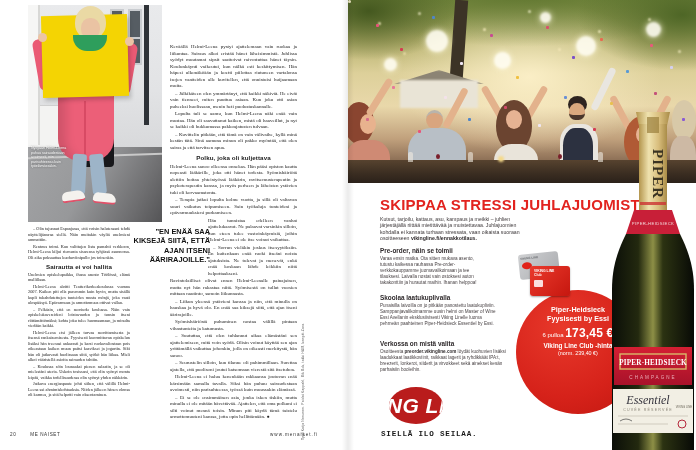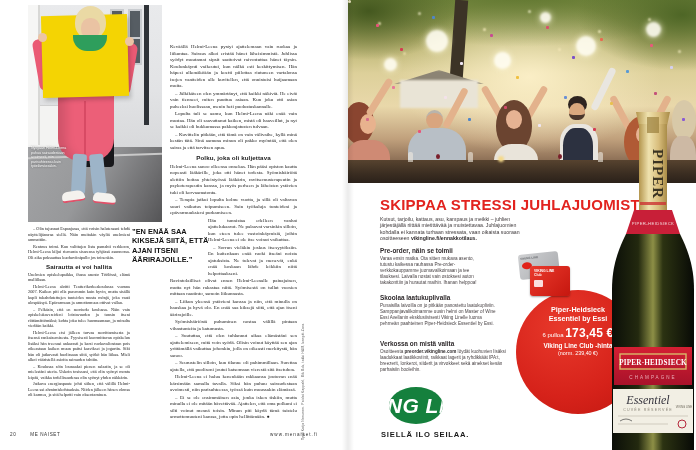--- a/index.html
+++ b/index.html
@@ -45,21 +45,21 @@
   .ps-shoe-r { left:65px; top:188px; transform:rotate(6deg); }
   .ps-caption { position:absolute; left:3px; top:141px; width:44px;
     font-family:"Liberation Sans", sans-serif; font-size:3.6px; line-height:4.6px; color:#ffffff; text-shadow:0 0 2px rgba(0,0,0,.5); }
 
   .colL { position:absolute; left:28px; top:226px; width:102px; text-align:justify; font-size:4.3px; line-height:5.5px; color:#222; }
   .colR { position:absolute; left:170px; top:44px; width:127px; text-align:justify; font-size:5.0px; line-height:6.5px; color:#222; }
   .colL p, .colR p { margin-bottom:1px; }
   .colL p.ind, .colR p.ind { text-indent:5px; }
   .col-head { font-family:"Liberation Sans", sans-serif; font-weight:bold; text-align:center; font-size:6.2px; margin:4px 0 2px 0; letter-spacing:.1px; }
   .indent-block { margin-left:38px; width:89px; }
-  .pullquote { position:absolute; left:132px; top:227px; width:78px; text-align:left;
+  .pullquote { position:absolute; left:132px; top:227px; width:78px; text-align:right;
     font-family:"Liberation Sans", sans-serif; font-weight:bold; font-size:7.4px; line-height:9.4px; color:#111; }
   .credits { position:absolute; left:301px; top:440px; width:196px;
     transform:rotate(-90deg); transform-origin:0 0;
     font-family:"Liberation Sans", sans-serif; font-size:3.3px; color:#555; letter-spacing:.2px; }
   .footerL { position:absolute; left:10px; top:432px; font-family:"Liberation Sans", sans-serif; font-size:4.6px; color:#333; letter-spacing:.6px; }
   .footerL b { margin-left:12px; font-weight:normal; }
   .footerR { position:absolute; left:270px; top:432px; font-family:"Liberation Sans", sans-serif; font-size:4.6px; color:#333; letter-spacing:1px; }
 
   
   .photo-party { position:absolute; left:348px; top:0; width:348px; height:183px; overflow:hidden;
@@ -95,24 +95,24 @@
   .pp-table .candle { position:absolute; top:-4px; width:6px; height:6px; background:#f5d98a; border-radius:50%; filter:blur(1px); }
 
   .ad-head { position:absolute; left:380px; top:196px; font-family:"Liberation Sans", sans-serif; font-weight:bold;
     font-size:15px; letter-spacing:.2px; color:#e2231f; z-index:3; }
   .ad-intro { position:absolute; left:380px; top:216px; width:152px; font-family:"Liberation Sans", sans-serif;
     font-size:5.2px; line-height:6.4px; color:#3f3a3c; z-index:3; }
   .ad-sec-h { position:absolute; left:380px; font-family:"Liberation Sans", sans-serif; font-weight:bold; font-size:6.4px; color:#2f2a2c; z-index:3; }
   .ad-sec-b { position:absolute; left:380px; font-family:"Liberation Sans", sans-serif; font-size:4.6px; line-height:5.9px; color:#4a4446; z-index:3; }
   .bold-link { font-weight:bold; color:#2f2a2c; }
   .vl-logo { position:absolute; left:389px; top:387px; width:54px; height:37px; border-radius:50%;
-    background:#15803d; overflow:hidden; display:flex; align-items:center; justify-content:center; z-index:3; }
+    background:#b91c1c; overflow:hidden; display:flex; align-items:center; justify-content:center; z-index:3; }
   .vl-logo span { font-family:"Liberation Sans", sans-serif; font-weight:bold; font-style:italic;
     font-size:21px; color:#fff; letter-spacing:.5px; white-space:nowrap; }
-  .tagline { position:absolute; left:381px; top:430px; font-family:Liberation Sans, sans-serif; font-weight:bold;
+  .tagline { position:absolute; left:381px; top:430px; font-family:Liberation Mono, monospace; font-weight:bold;
     font-size:7.6px; letter-spacing:.8px; color:#191919; z-index:3; }
   .card-grey { position:absolute; left:519px; top:253px; width:40px; height:25px; border-radius:3px;
     background:linear-gradient(135deg,#cfd0d2,#a9abaf); transform:rotate(-6deg); z-index:2; }
   .card-grey .dot { position:absolute; left:3px; top:8px; width:10px; height:7px; border-radius:50%; background:#e2231a; }
   .card-grey .txt { position:absolute; left:2px; top:2px; font-family:"Liberation Sans", sans-serif; font-weight:bold; font-size:3px; color:#6a6c70; }
   .card-red { position:absolute; left:530px; top:266px; width:40px; height:30px; border-radius:3px;
     background:linear-gradient(135deg,#ea3a2c,#c6170f); z-index:3; box-shadow:0 1px 2px rgba(0,0,0,.35); }
   .card-red .txt { position:absolute; left:4px; top:3px; font-family:"Liberation Sans", sans-serif; font-weight:bold;
     font-size:3.4px; line-height:4px; color:#fff; }
   .card-red .chip { position:absolute; left:4px; top:14px; width:9px; height:7px; border-radius:1px; background:rgba(255,255,255,.85); }
@@ -297,21 +297,21 @@
   </div>
   <div class="card-red">
     <div class="txt">
       <span>VIKING LINE</span><br><span>Club</span>
     </div>
     <div class="chip"></div>
   </div>
 
   <div class="bubble">
     <div class="b1">
-      <span>Piper-Heidsieck</span><br><span>Essentiel by Essi</span>
+      <span>Piper-Heidsieck</span><br><span>Fyysisesti by Essi</span>
     </div>
     <div class="b2">
       <span>6 pulloa </span><strong>173,45 €</strong>
     </div>
     <div class="b3">Viking Line Club -hinta</div>
     <div class="b4">(norm. 239,40 €)</div>
   </div>
 
   <div class="bottle">
     <svg width="86" height="338" viewBox="0 0 86 338" xmlns="http://www.w3.org/2000/svg">

